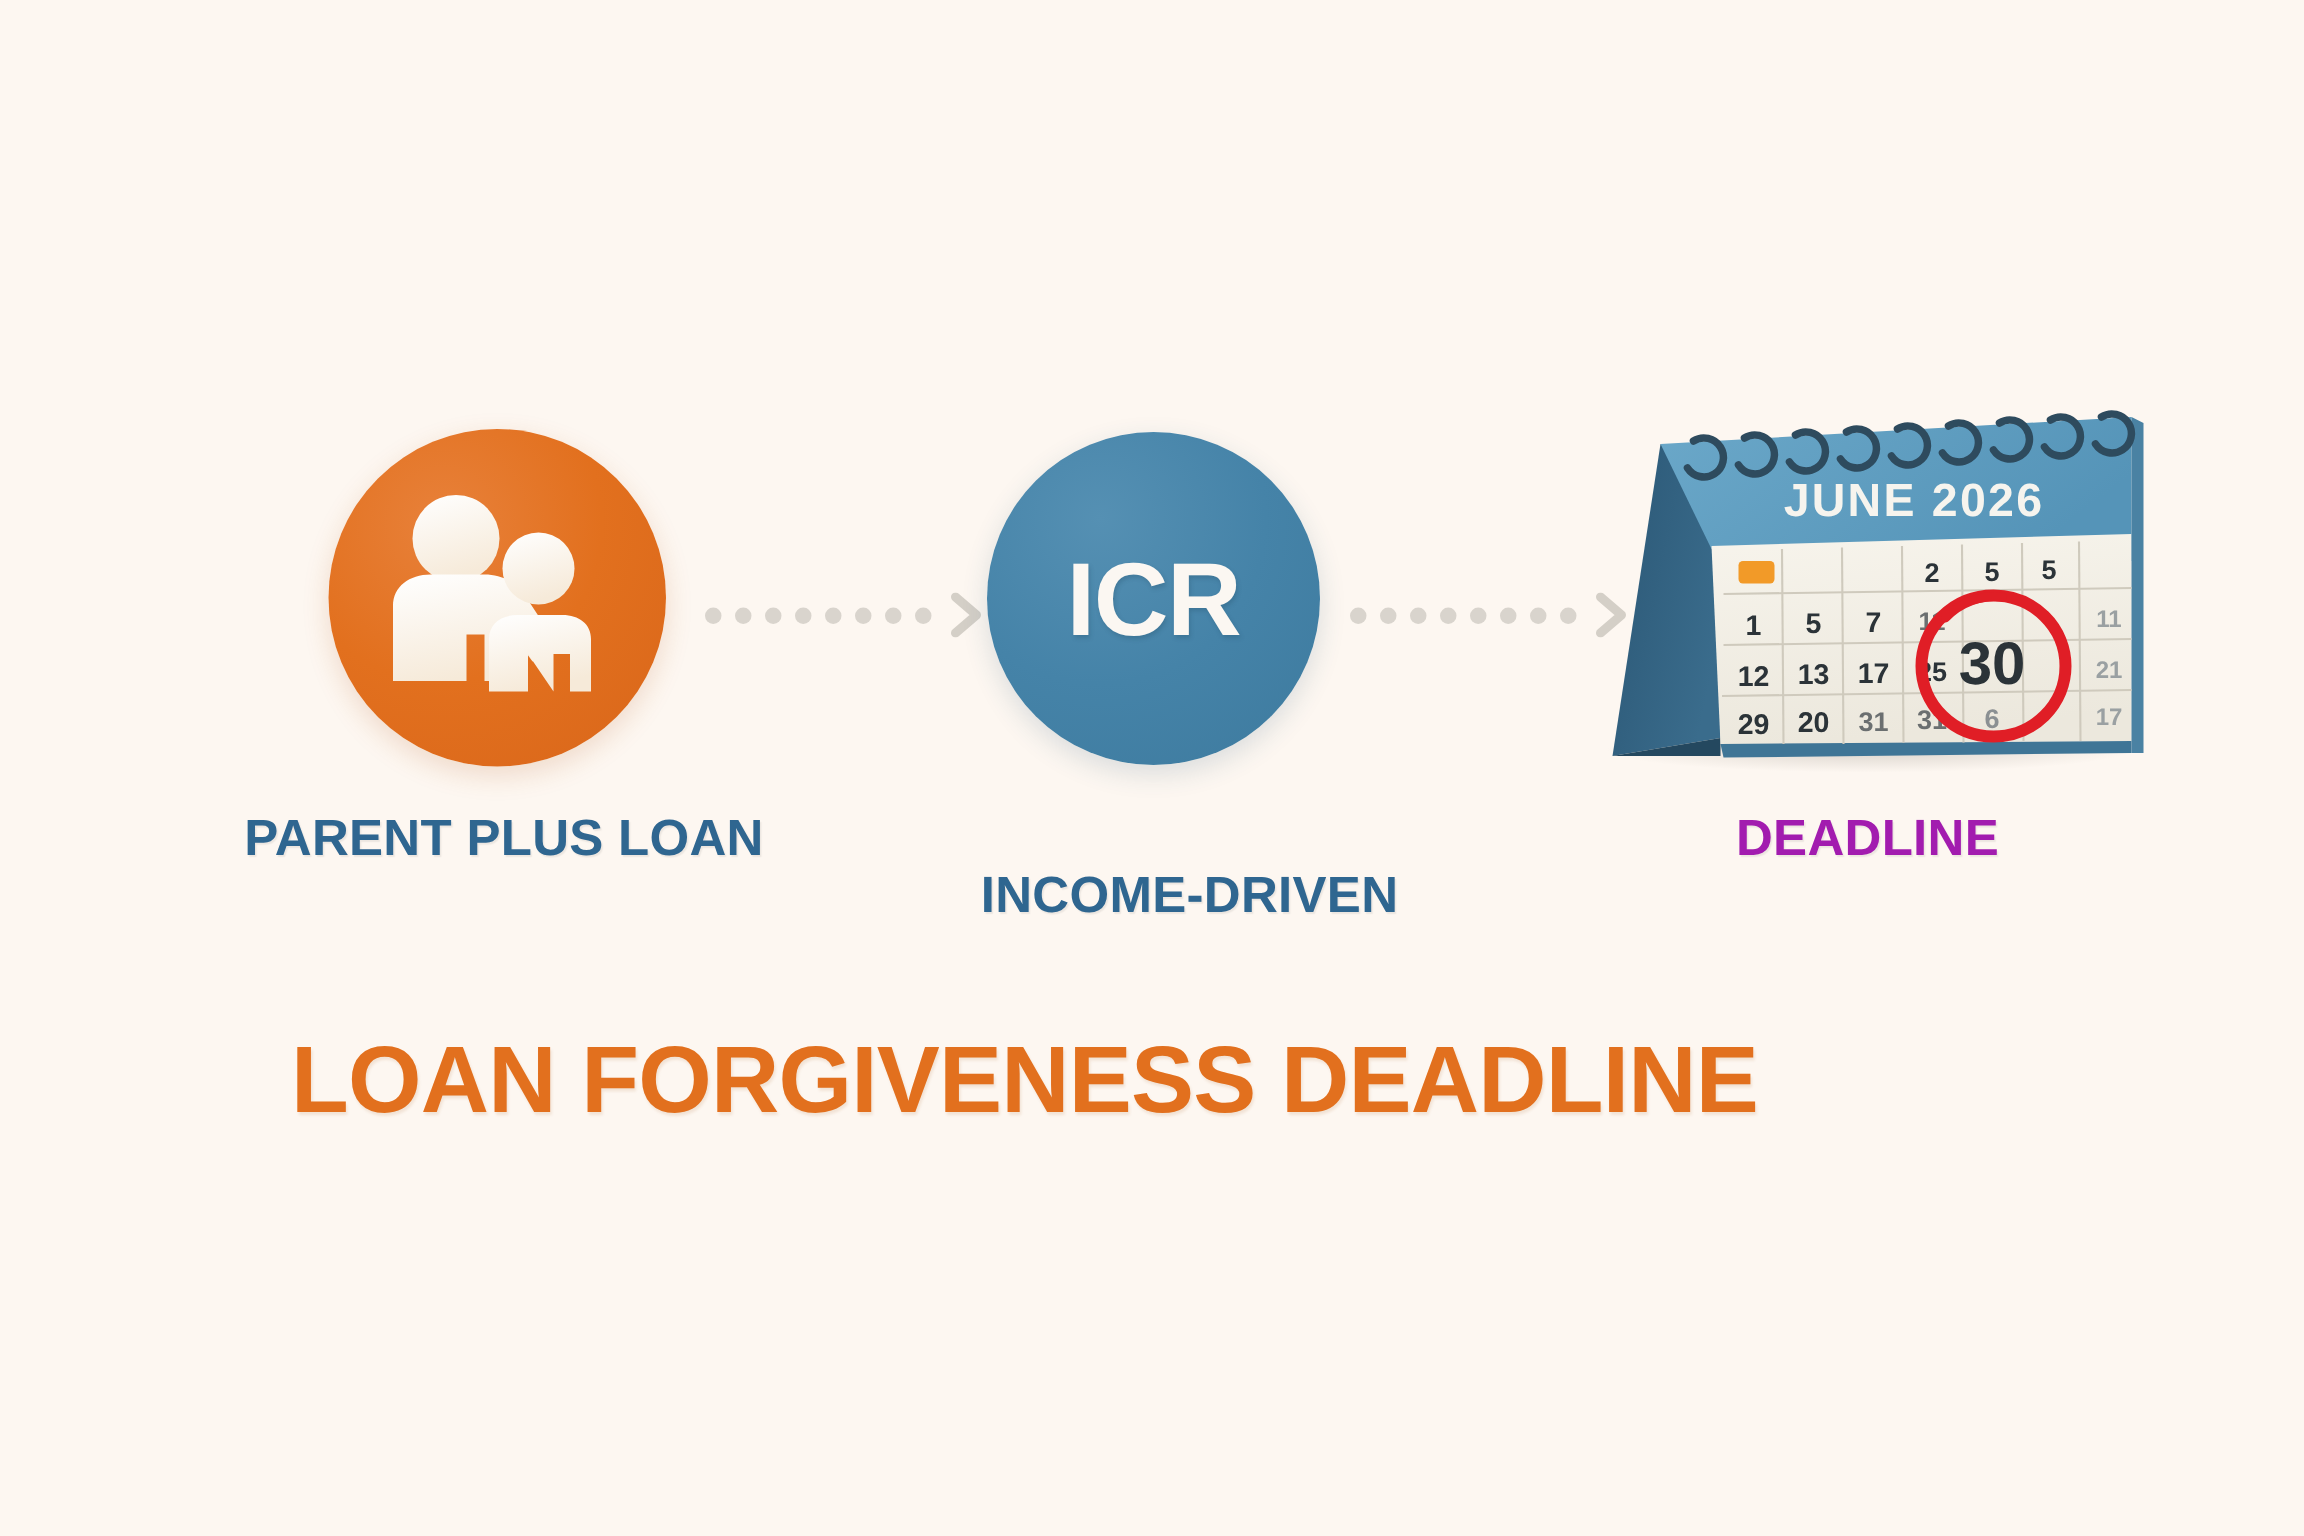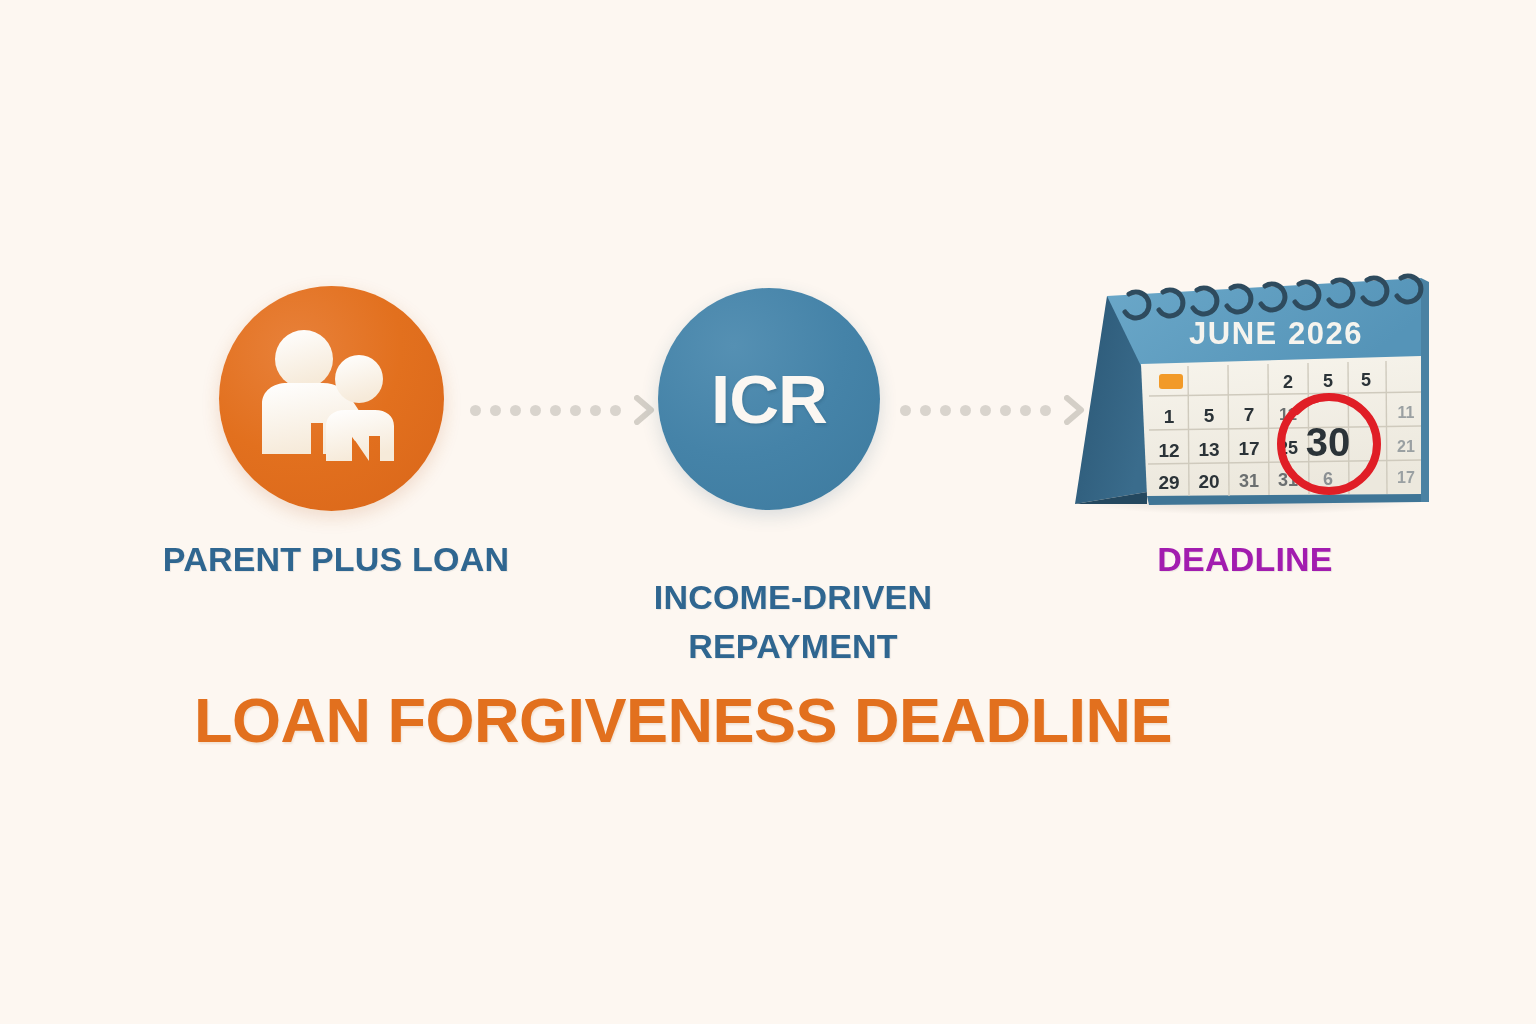--- a/index.html
+++ b/index.html
@@ -293,21 +293,20 @@
         </g>
       </svg>
     </div>
   </div>
 
   <div class="labels">
     <div class="label label-blue label-1">PARENT PLUS LOAN</div>
 
     <div class="label label-blue label-2">
       <div>INCOME-DRIVEN</div>
-      <div>REPAYMENT</div>
     </div>
 
     <div class="label label-orange label-3">DEADLINE</div>
   </div>
 
   <div class="headline">LOAN FORGIVENESS DEADLINE</div>
 
 </div>
 
 </body></html>

